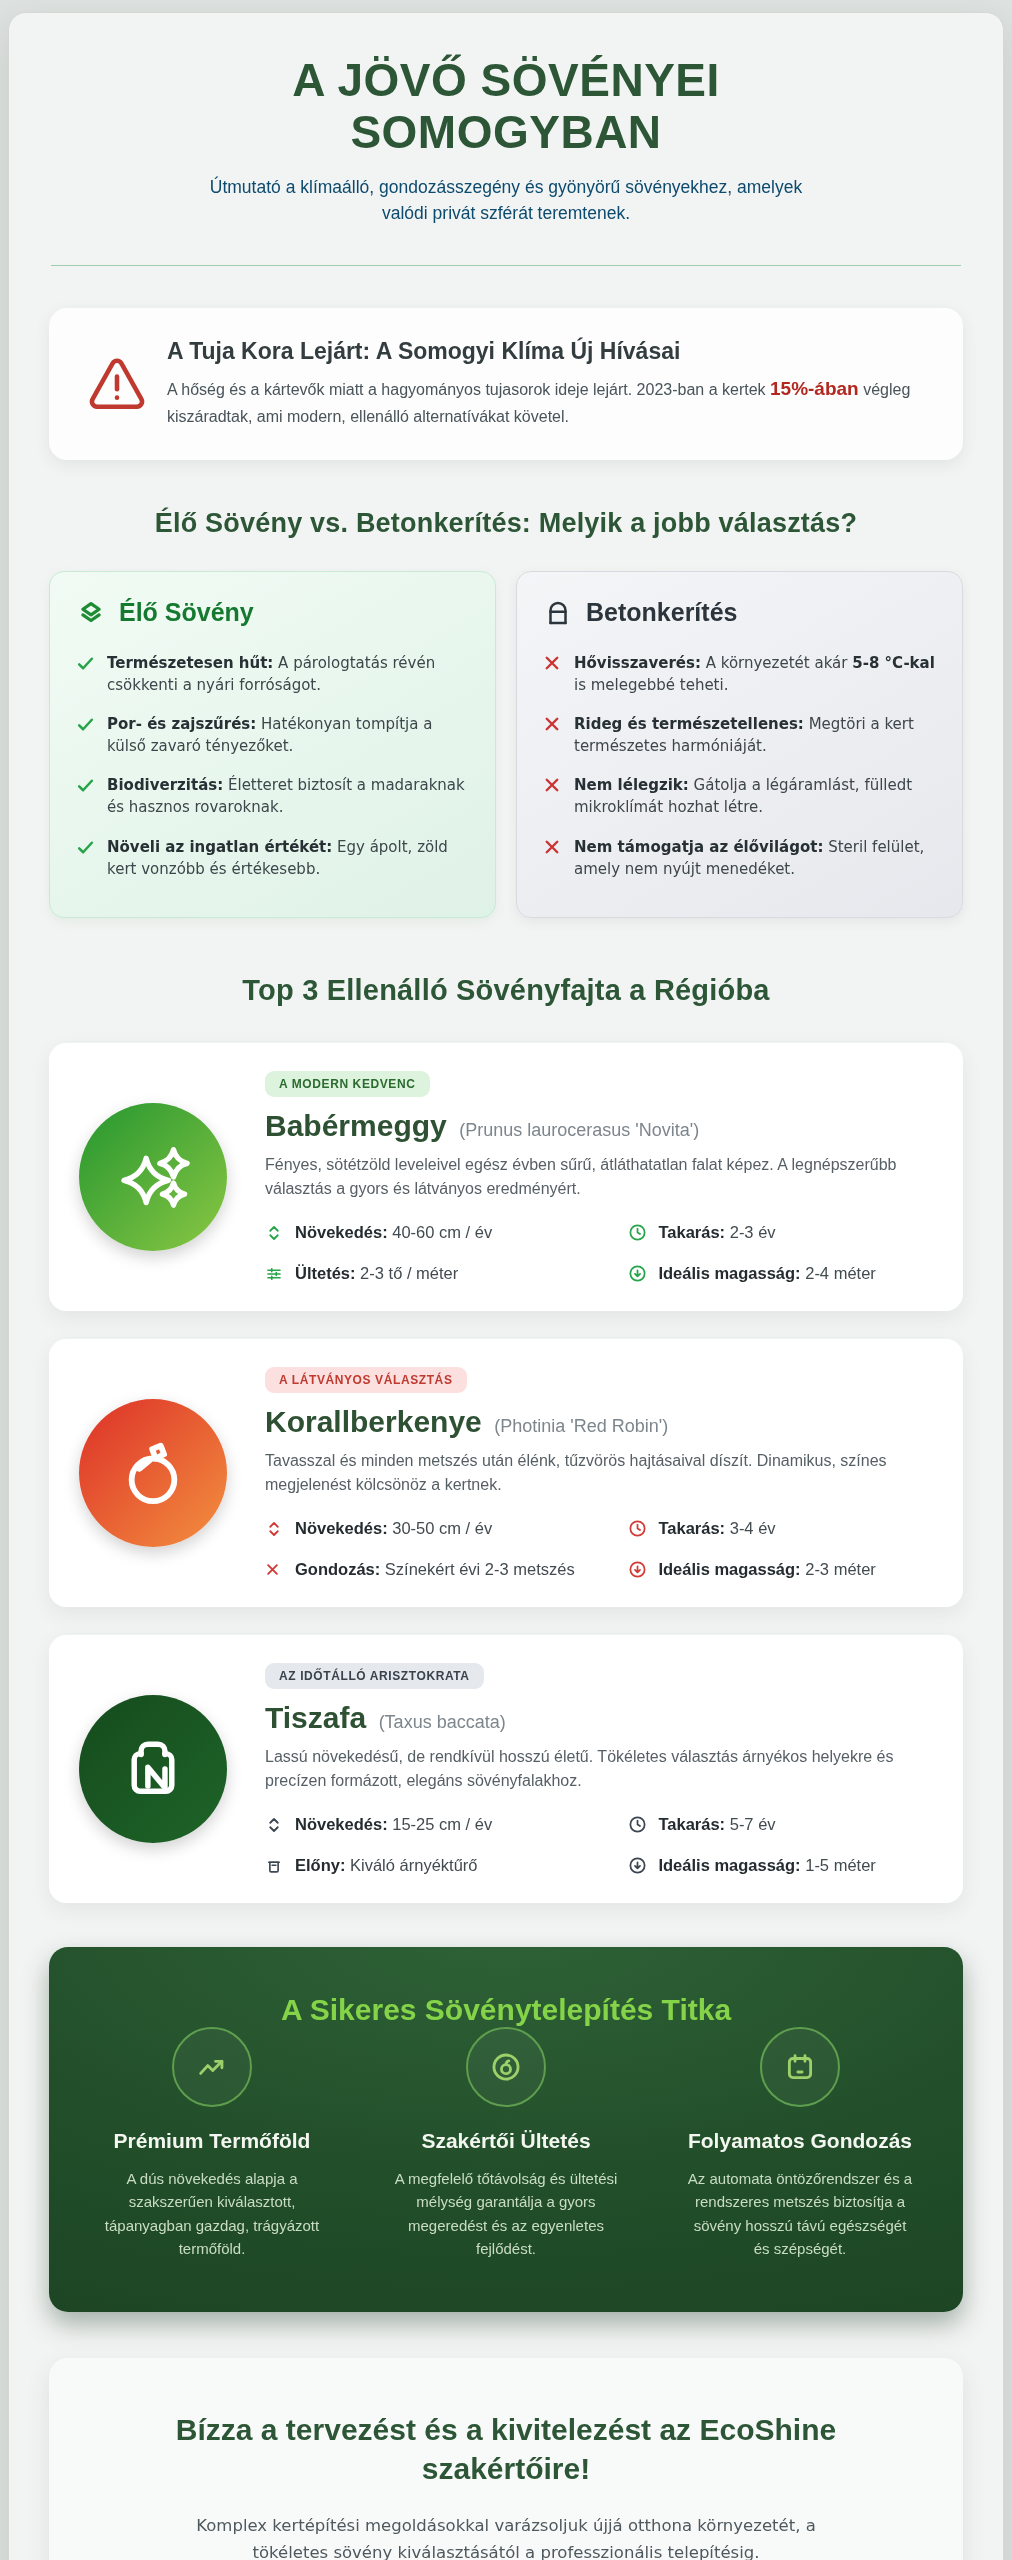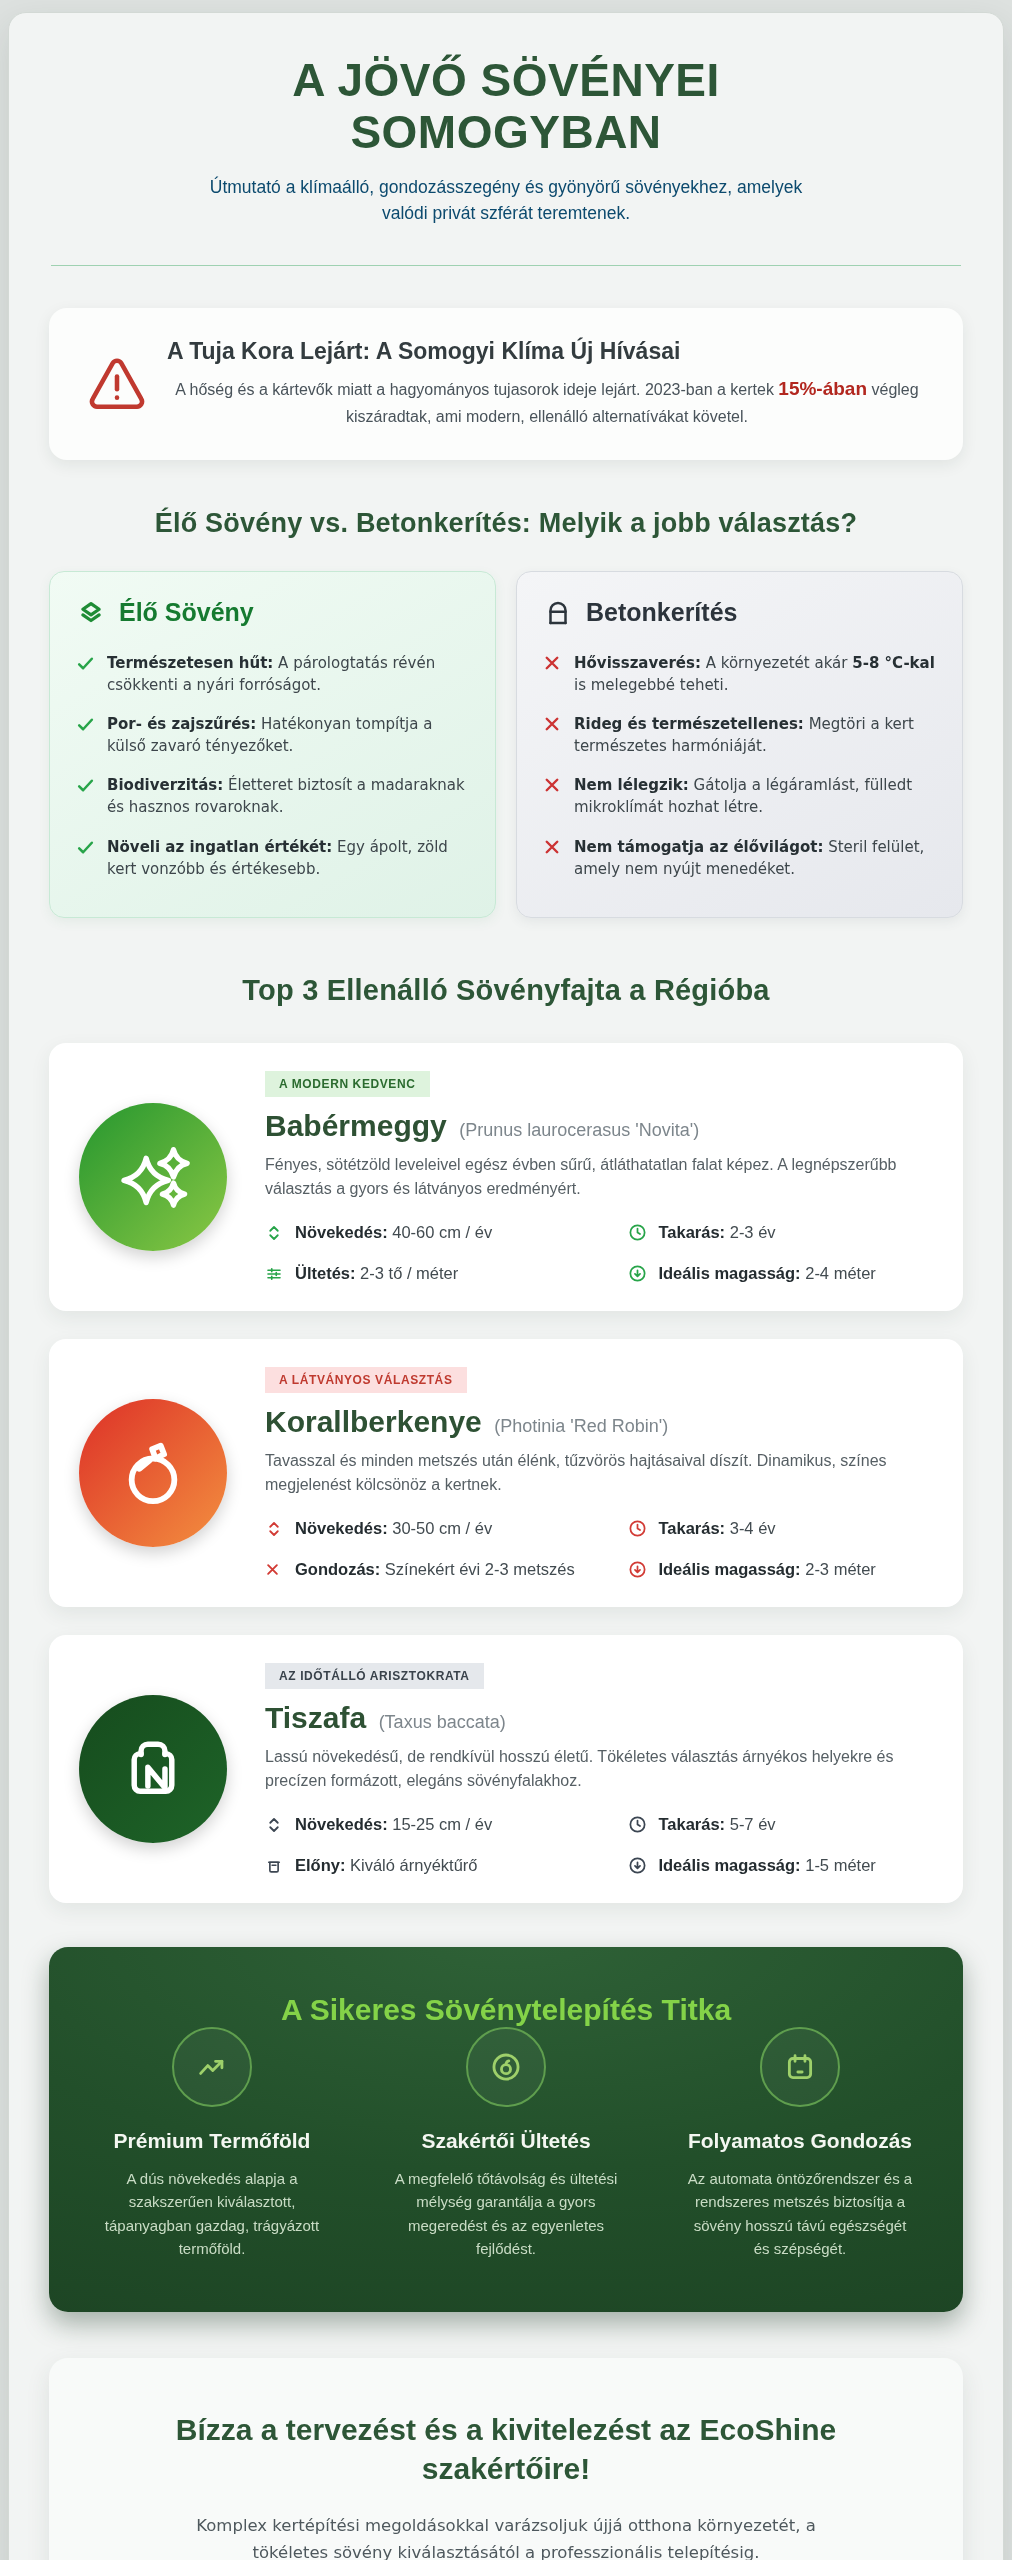--- a/index.html
+++ b/index.html
@@ -41,21 +41,21 @@
   .alert {
     background:#fcfdfc;
     border-radius:18px;
     box-shadow:0 5px 16px rgba(30,50,40,.08);
     padding:30px 36px;
     display:flex; align-items:center; gap:18px;
     margin-bottom:48px;
   }
   .alert svg { flex:0 0 64px; }
   .alert-title { font-size:23px; font-weight:bold; color:#333c3f; margin-bottom:9px; }
-  .alert-body { font-size:16px; color:#49535a; line-height:1.6;text-align:center; }
+  .alert-body { font-size:16px; color:#49535a; line-height:1.6; }
   .alert-body .hl { color:#b2271f; font-weight:bold; font-size:19px; }
 
   
   .sec-h {
     text-align:center; color:#2d5637; font-weight:bold;
     font-size:27px; margin-bottom:32px; letter-spacing:.2px;
   }
   .vs-grid { display:grid; grid-template-columns:1fr 1fr; gap:20px; margin-bottom:56px; }
   .vs-card { border-radius:15px; padding:26px 26px 20px; }
   .vs-card.pro {
@@ -90,21 +90,21 @@
     flex:0 0 148px; width:148px; height:148px; border-radius:50%;
     display:flex; align-items:center; justify-content:center;
     box-shadow:0 6px 16px rgba(0,0,0,.18);
   }
   .pc1 { background:linear-gradient(135deg,#2f9b31 10%,#85c543 95%); }
   .pc2 { background:linear-gradient(135deg,#df3a2a 10%,#f28b3e 95%); }
   .pc3 { background:linear-gradient(135deg,#174f1f 15%,#1e6428 100%); }
   .pbody { flex:1; }
   .badge {
     display:inline-block; font-size:12px; font-weight:bold; letter-spacing:.6px;
-    padding:6px 14px; border-radius:0; margin-bottom:12px;
+    padding:6px 14px; border-radius:9px; margin-bottom:12px;
   }
   .bg1 { background:#def3dd; color:#2b6b2f; }
   .bg2 { background:#fcdfdf; color:#bf3a2f; }
   .bg3 { background:#e5e8ec; color:#39424b; }
   .pname { font-size:30px; font-weight:bold; color:#2e5134; display:inline; }
   .platin { font-size:18px; color:#7d868c; font-weight:normal; margin-left:8px; }
   .pdesc { margin-top:10px; font-size:16px; color:#565f64; line-height:1.5; max-width:680px; }
   .stats {
     display:grid; grid-template-columns:1.2fr 1fr; row-gap:22px; column-gap:10px;
     margin-top:22px; max-width:730px;

